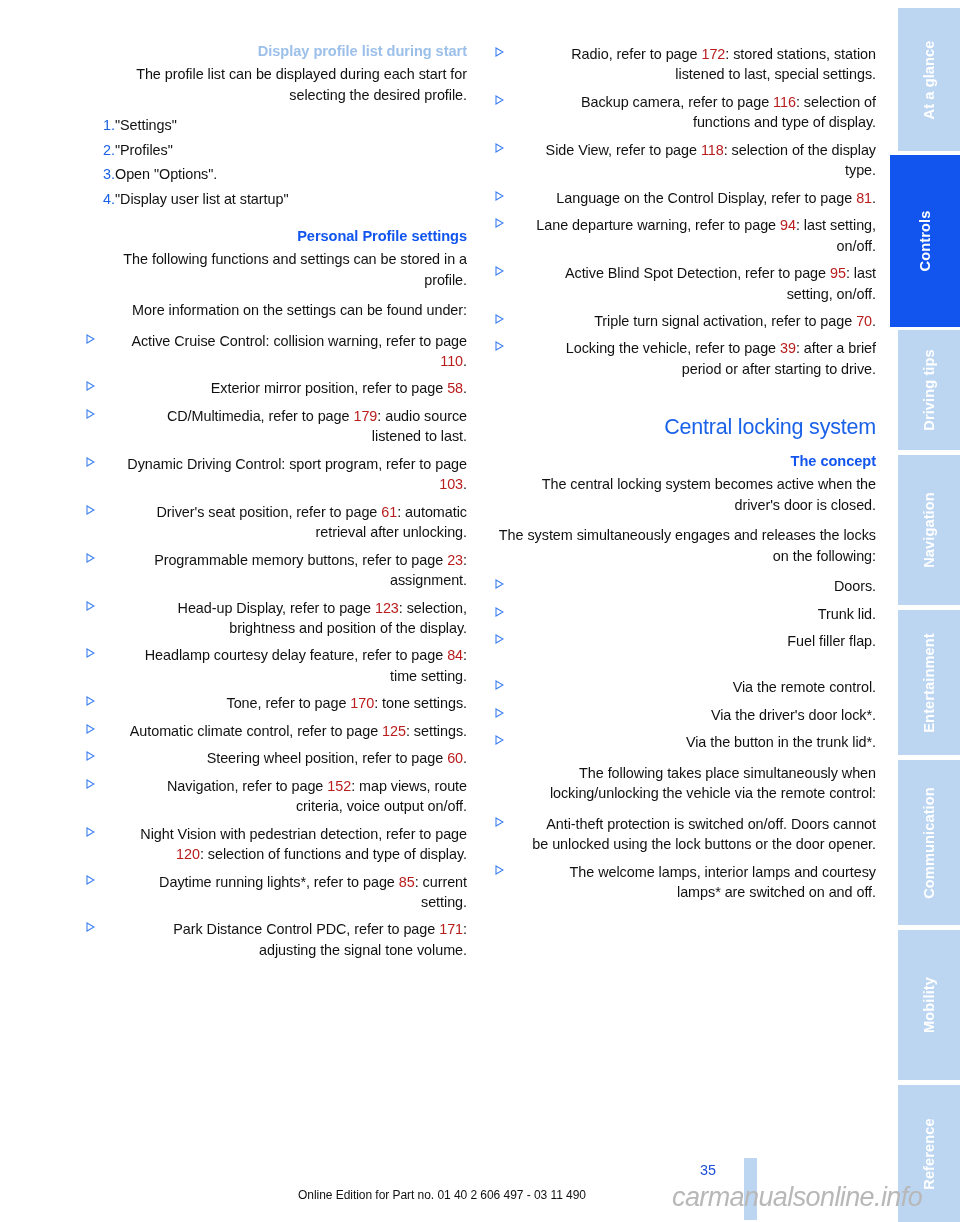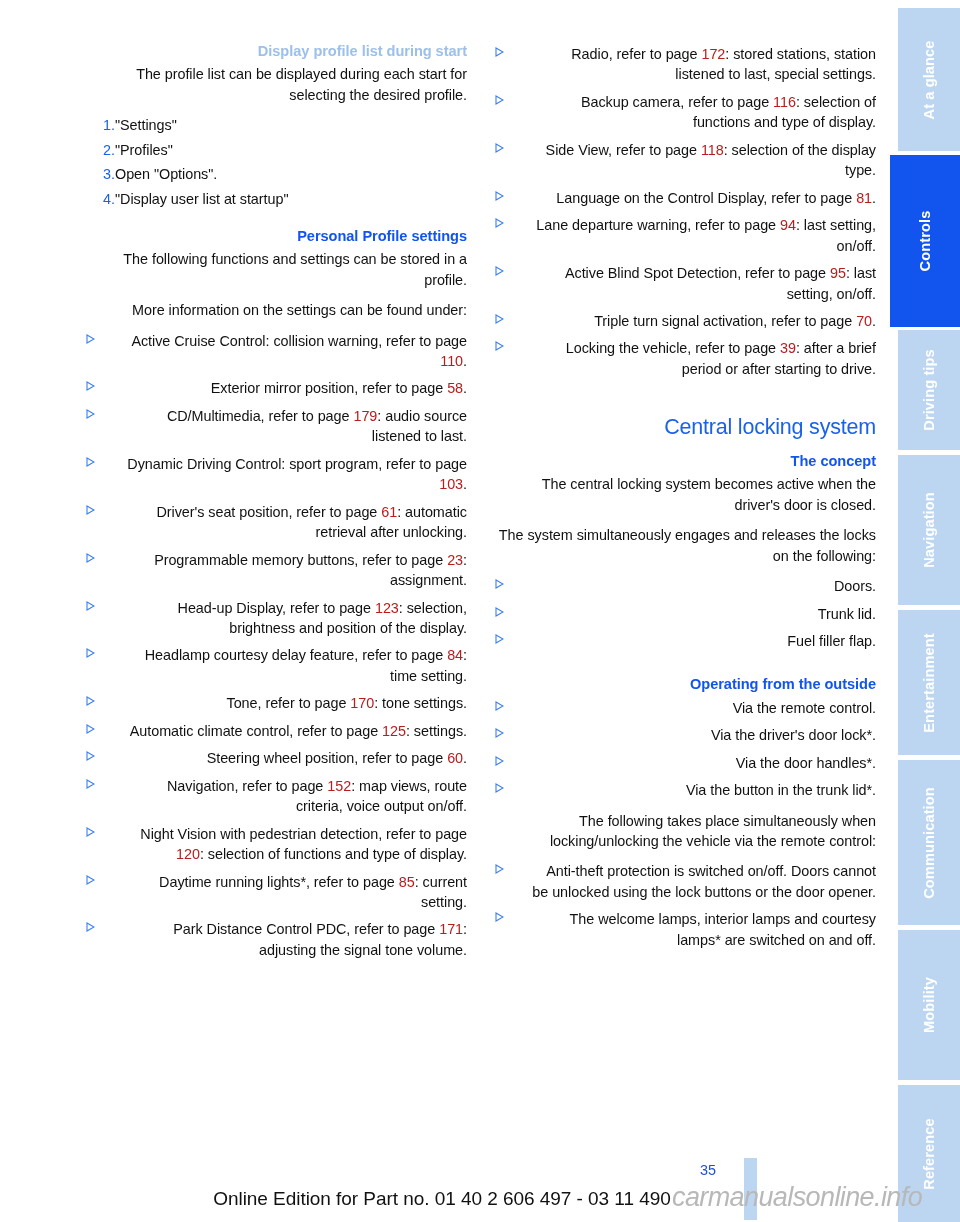--- a/index.html
+++ b/index.html
@@ -169,21 +169,21 @@
     background: #bcd6f2;
   }
 
   
   #footer-line {
     position: absolute;
     left: 0;
     top: 1188px;
     width: 884px;
     text-align: center;
-    font-size: 19px;
+    font-size: 12px;
     color: #111111;
     letter-spacing: -0.05px;
   }
   #page-number {
     position: absolute;
     left: 700px;
     top: 1162px;
     font-size: 14.4px;
     color: #1d4ed8;
   }
@@ -467,46 +467,37 @@
               <svg width="9" height="10" viewBox="0 0 9 10" aria-hidden="true">
                 <path d="M1 1 L8 5 L1 9 Z" fill="none" stroke="#3b7ef0" stroke-width="1.1"></path>
               </svg>
             </span>
             <span class="tri-text"><span>Fuel filler flap.</span></span>
           </li>
         </ul>
 
       <div class="spacer-md"></div>
 
-      <div class="h-sub">Operating from the outside</div>
 
       <ul class="tri-list" id="right-bullets-operating">
           <li>
             <span class="tri-marker">
               <svg width="9" height="10" viewBox="0 0 9 10" aria-hidden="true">
                 <path d="M1 1 L8 5 L1 9 Z" fill="none" stroke="#3b7ef0" stroke-width="1.1"></path>
               </svg>
             </span>
             <span class="tri-text"><span>Via the remote control.</span></span>
           </li>
           <li>
             <span class="tri-marker">
               <svg width="9" height="10" viewBox="0 0 9 10" aria-hidden="true">
                 <path d="M1 1 L8 5 L1 9 Z" fill="none" stroke="#3b7ef0" stroke-width="1.1"></path>
               </svg>
             </span>
             <span class="tri-text"><span>Via the driver's door lock*.</span></span>
-          </li>
-          <li>
-            <span class="tri-marker">
-              <svg width="9" height="10" viewBox="0 0 9 10" aria-hidden="true">
-                <path d="M1 1 L8 5 L1 9 Z" fill="none" stroke="#3b7ef0" stroke-width="1.1"></path>
-              </svg>
-            </span>
-            <span class="tri-text"><span>Via the door handles*.</span></span>
           </li>
           <li>
             <span class="tri-marker">
               <svg width="9" height="10" viewBox="0 0 9 10" aria-hidden="true">
                 <path d="M1 1 L8 5 L1 9 Z" fill="none" stroke="#3b7ef0" stroke-width="1.1"></path>
               </svg>
             </span>
             <span class="tri-text"><span>Via the button in the trunk lid*.</span></span>
           </li>
         </ul>

